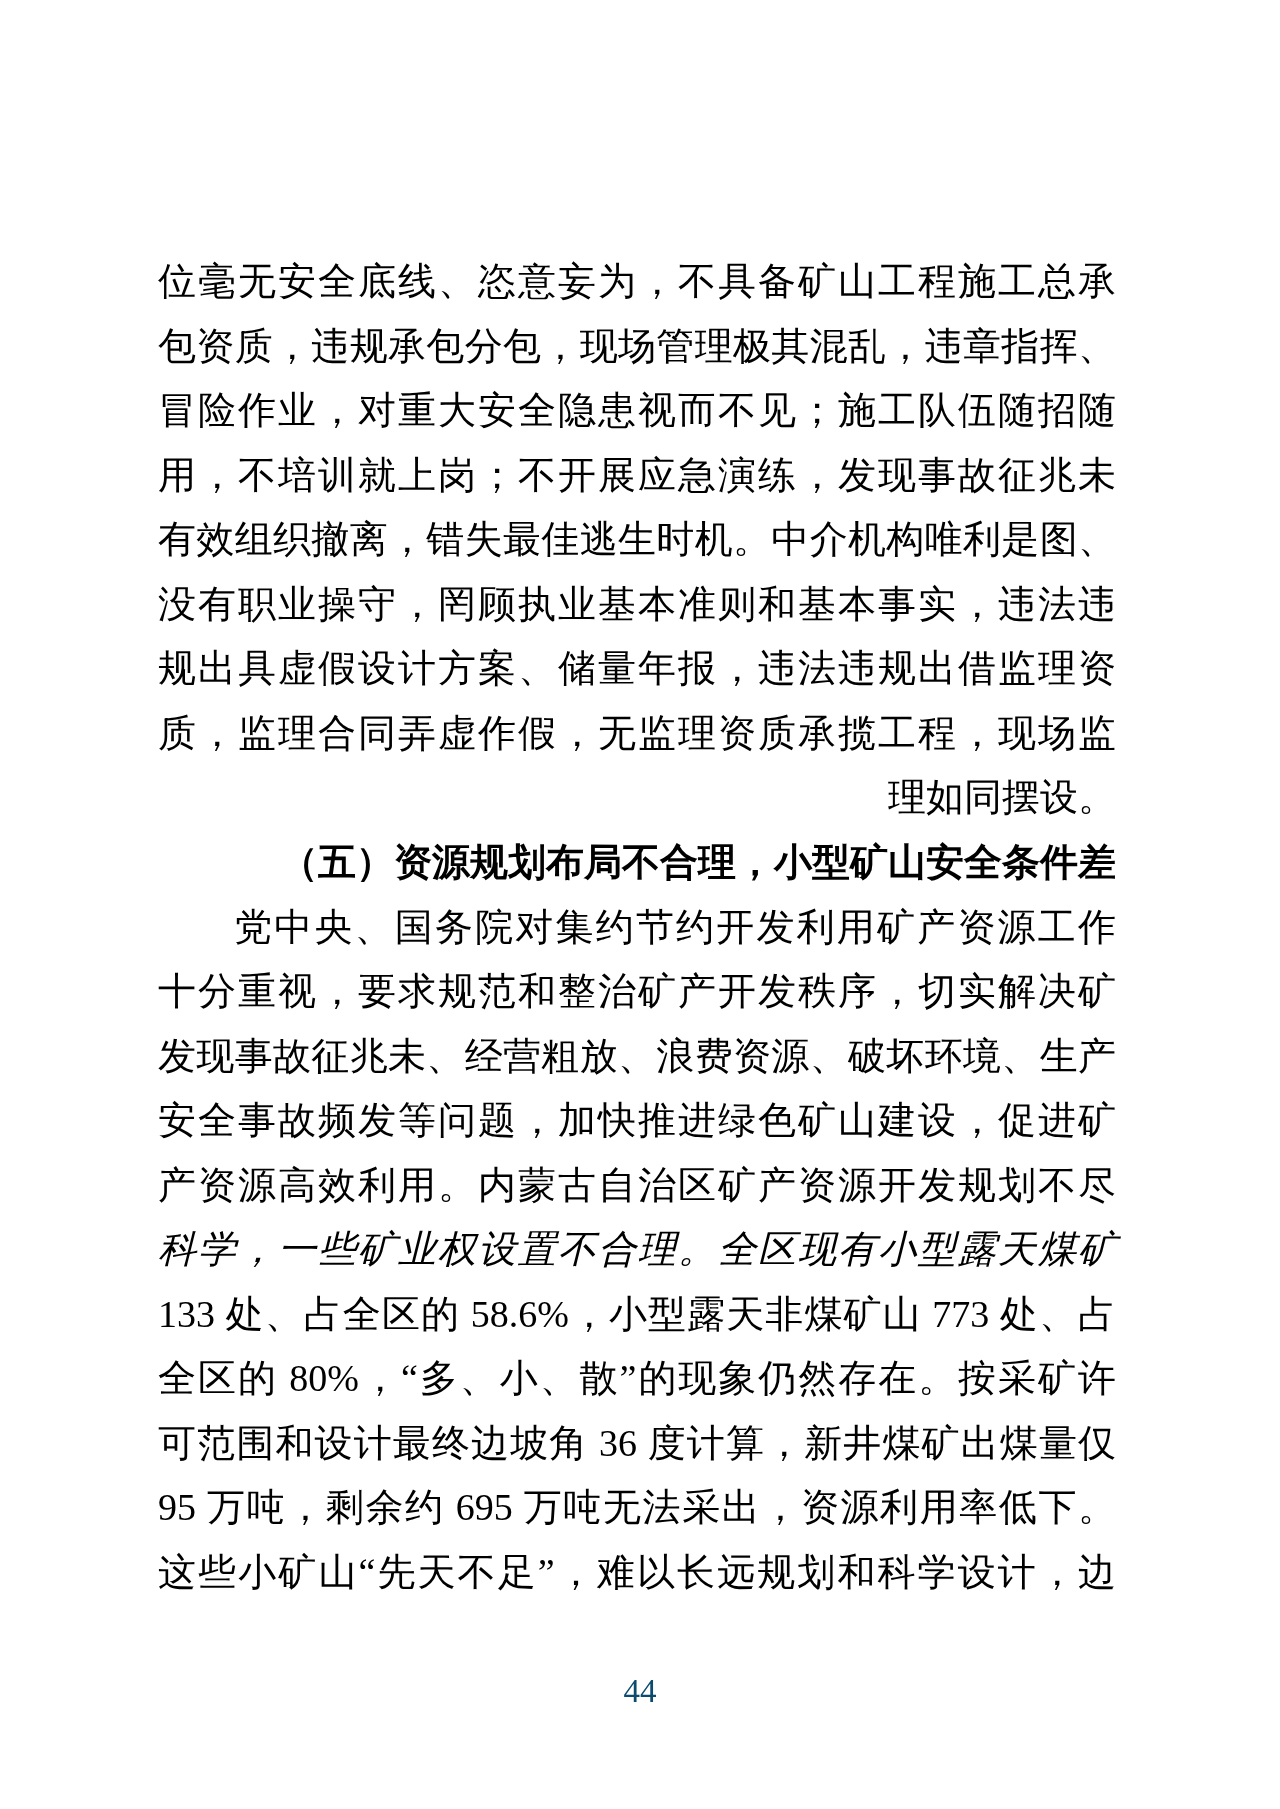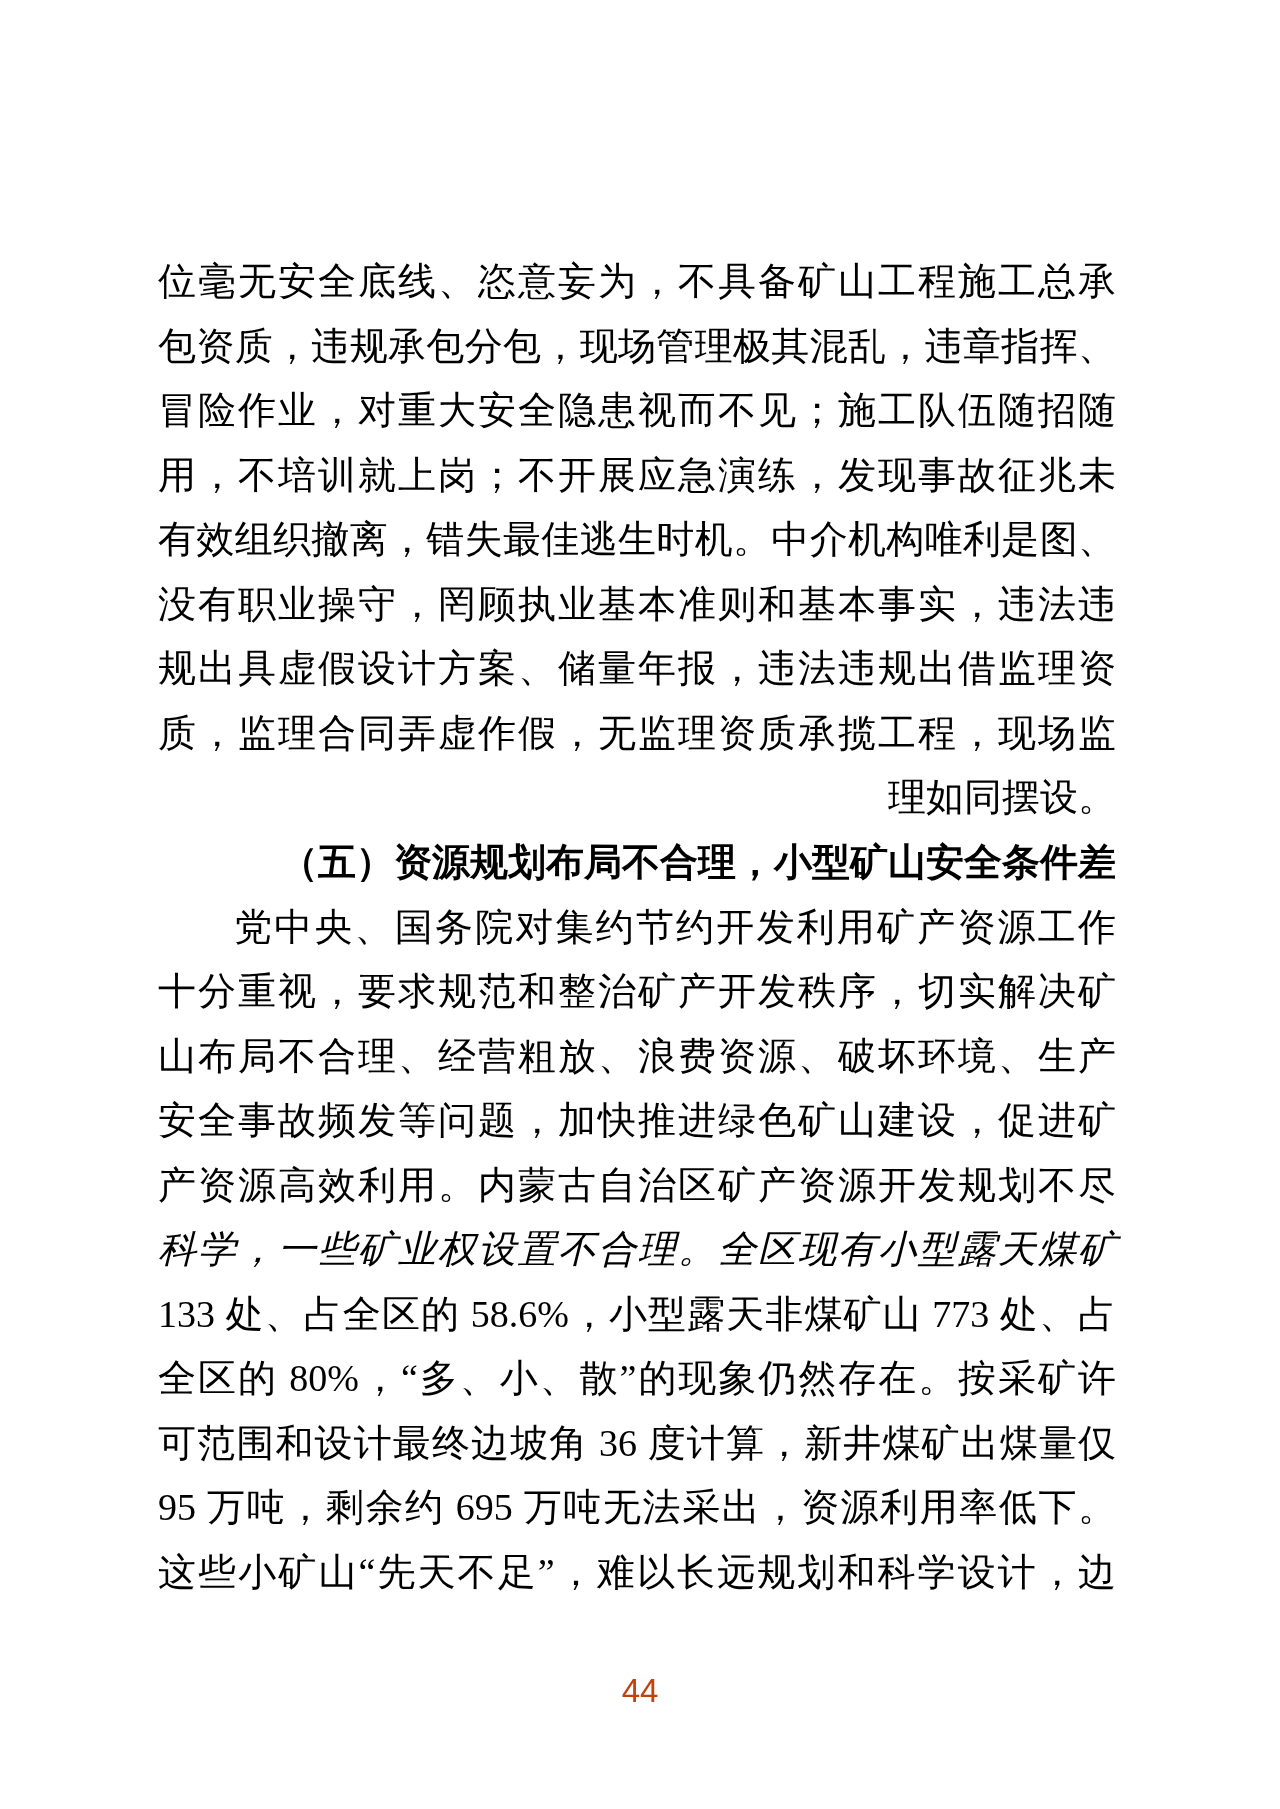--- a/index.html
+++ b/index.html
@@ -43,42 +43,42 @@
     font-weight: bold;
   }
   .page-number {
     position: absolute;
     left: 0;
     top: 1672px;
     width: 100%;
     text-align: center;
     font-size: 33px;
     line-height: 38px;
-    font-family: Liberation Sans, sans-serif;
-    color: #c2410c;
+    font-family: Liberation Serif, serif;
+    color: #0c4a6e;
   }
 </style>
 </head>
 <body>
 
 <div class="page">
   <div class="text-block" id="text-block">
       <div class="line j" style="top: 0px;">位毫无安全底线、恣意妄为，不具备矿山工程施工总承</div>
       <div class="line j" style="top: 64.55px;">包资质，违规承包分包，现场管理极其混乱，违章指挥、</div>
       <div class="line j" style="top: 129.1px;">冒险作业，对重大安全隐患视而不见；施工队伍随招随</div>
       <div class="line j" style="top: 193.65px;">用，不培训就上岗；不开展应急演练，发现事故征兆未</div>
       <div class="line j" style="top: 258.2px;">有效组织撤离，错失最佳逃生时机。中介机构唯利是图、</div>
       <div class="line j" style="top: 387.3px;">规出具虚假设计方案、储量年报，违法违规出借监理资</div>
       <div class="line j" style="top: 322.75px;">没有职业操守，罔顾执业基本准则和基本事实，违法违</div>
       <div class="line j" style="top: 451.85px;">质，监理合同弄虚作假，无监理资质承揽工程，现场监</div>
       <div class="line" style="top: 516.4px;">理如同摆设。</div>
       <div class="line b" style="top: 580.95px; text-indent: 1.5em;">（五）资源规划布局不合理，小型矿山安全条件差</div>
       <div class="line j" style="top: 645.5px; text-indent: 2em;">党中央、国务院对集约节约开发利用矿产资源工作</div>
       <div class="line j" style="top: 710.05px;">十分重视，要求规范和整治矿产开发秩序，切实解决矿</div>
-      <div class="line j" style="top: 774.6px;">山布局不合理、经营粗放、浪费资源、破坏环境、生产</div>
+      <div class="line j" style="top: 774.6px;">发现事故征兆未、经营粗放、浪费资源、破坏环境、生产</div>
       <div class="line j" style="top: 839.15px;">安全事故频发等问题，加快推进绿色矿山建设，促进矿</div>
       <div class="line j" style="top: 903.7px;">产资源高效利用。内蒙古自治区矿产资源开发规划不尽</div>
       <div class="line j" style="top: 968.25px; font-style: italic;">科学，一些矿业权设置不合理。全区现有小型露天煤矿</div>
       <div class="line j" style="top: 1032.8px;">133 处、占全区的 58.6%，小型露天非煤矿山 773 处、占</div>
       <div class="line j" style="top: 1097.35px;">全区的 80%，“多、小、散”的现象仍然存在。按采矿许</div>
       <div class="line j" style="top: 1161.9px;">可范围和设计最终边坡角 36 度计算，新井煤矿出煤量仅</div>
       <div class="line j" style="top: 1226.45px;">95 万吨，剩余约 695 万吨无法采出，资源利用率低下。</div>
       <div class="line j" style="top: 1291px;">这些小矿山“先天不足”，难以长远规划和科学设计，边</div>
     </div>
   <div class="page-number">44</div>

